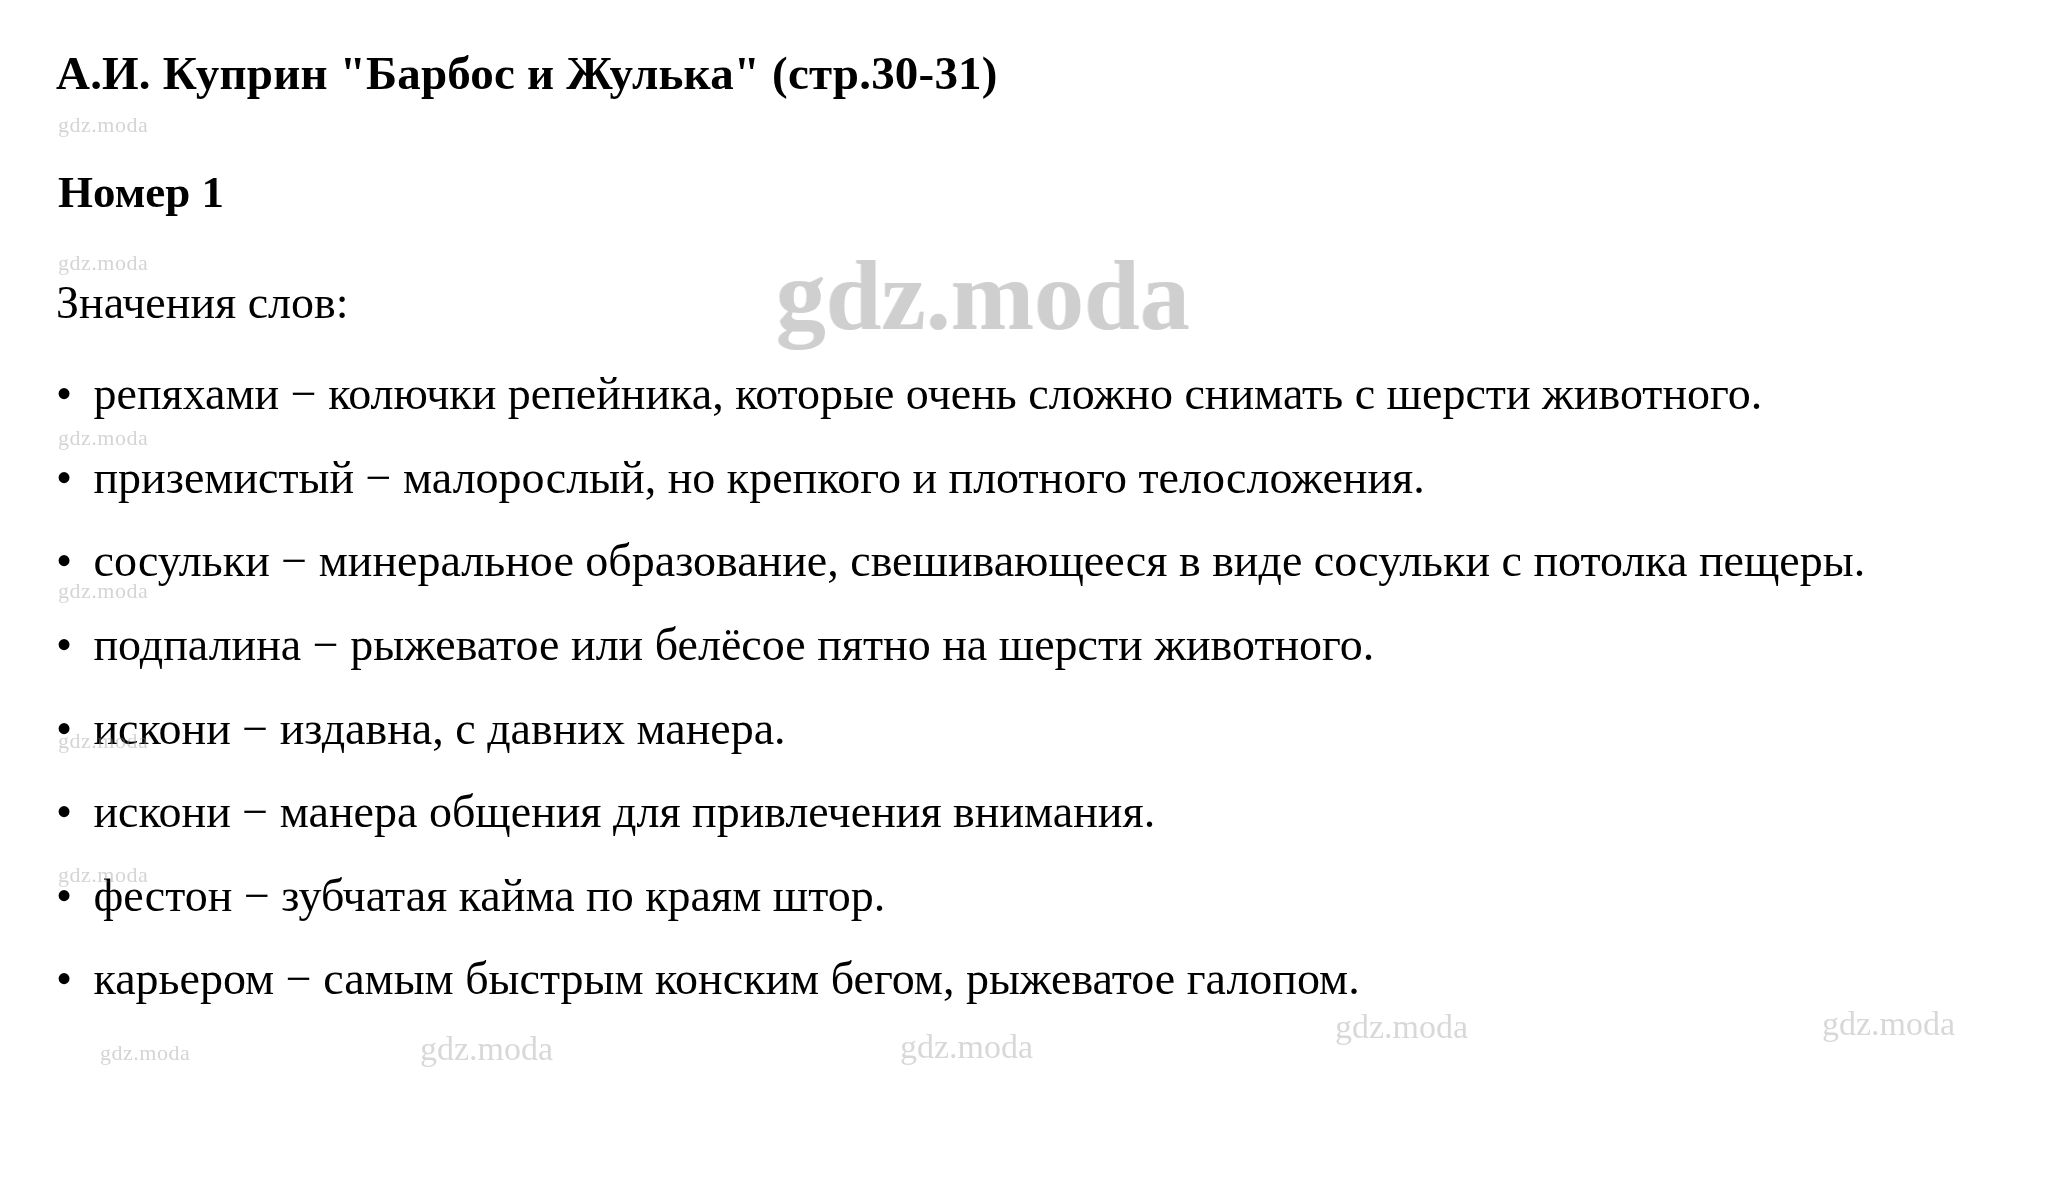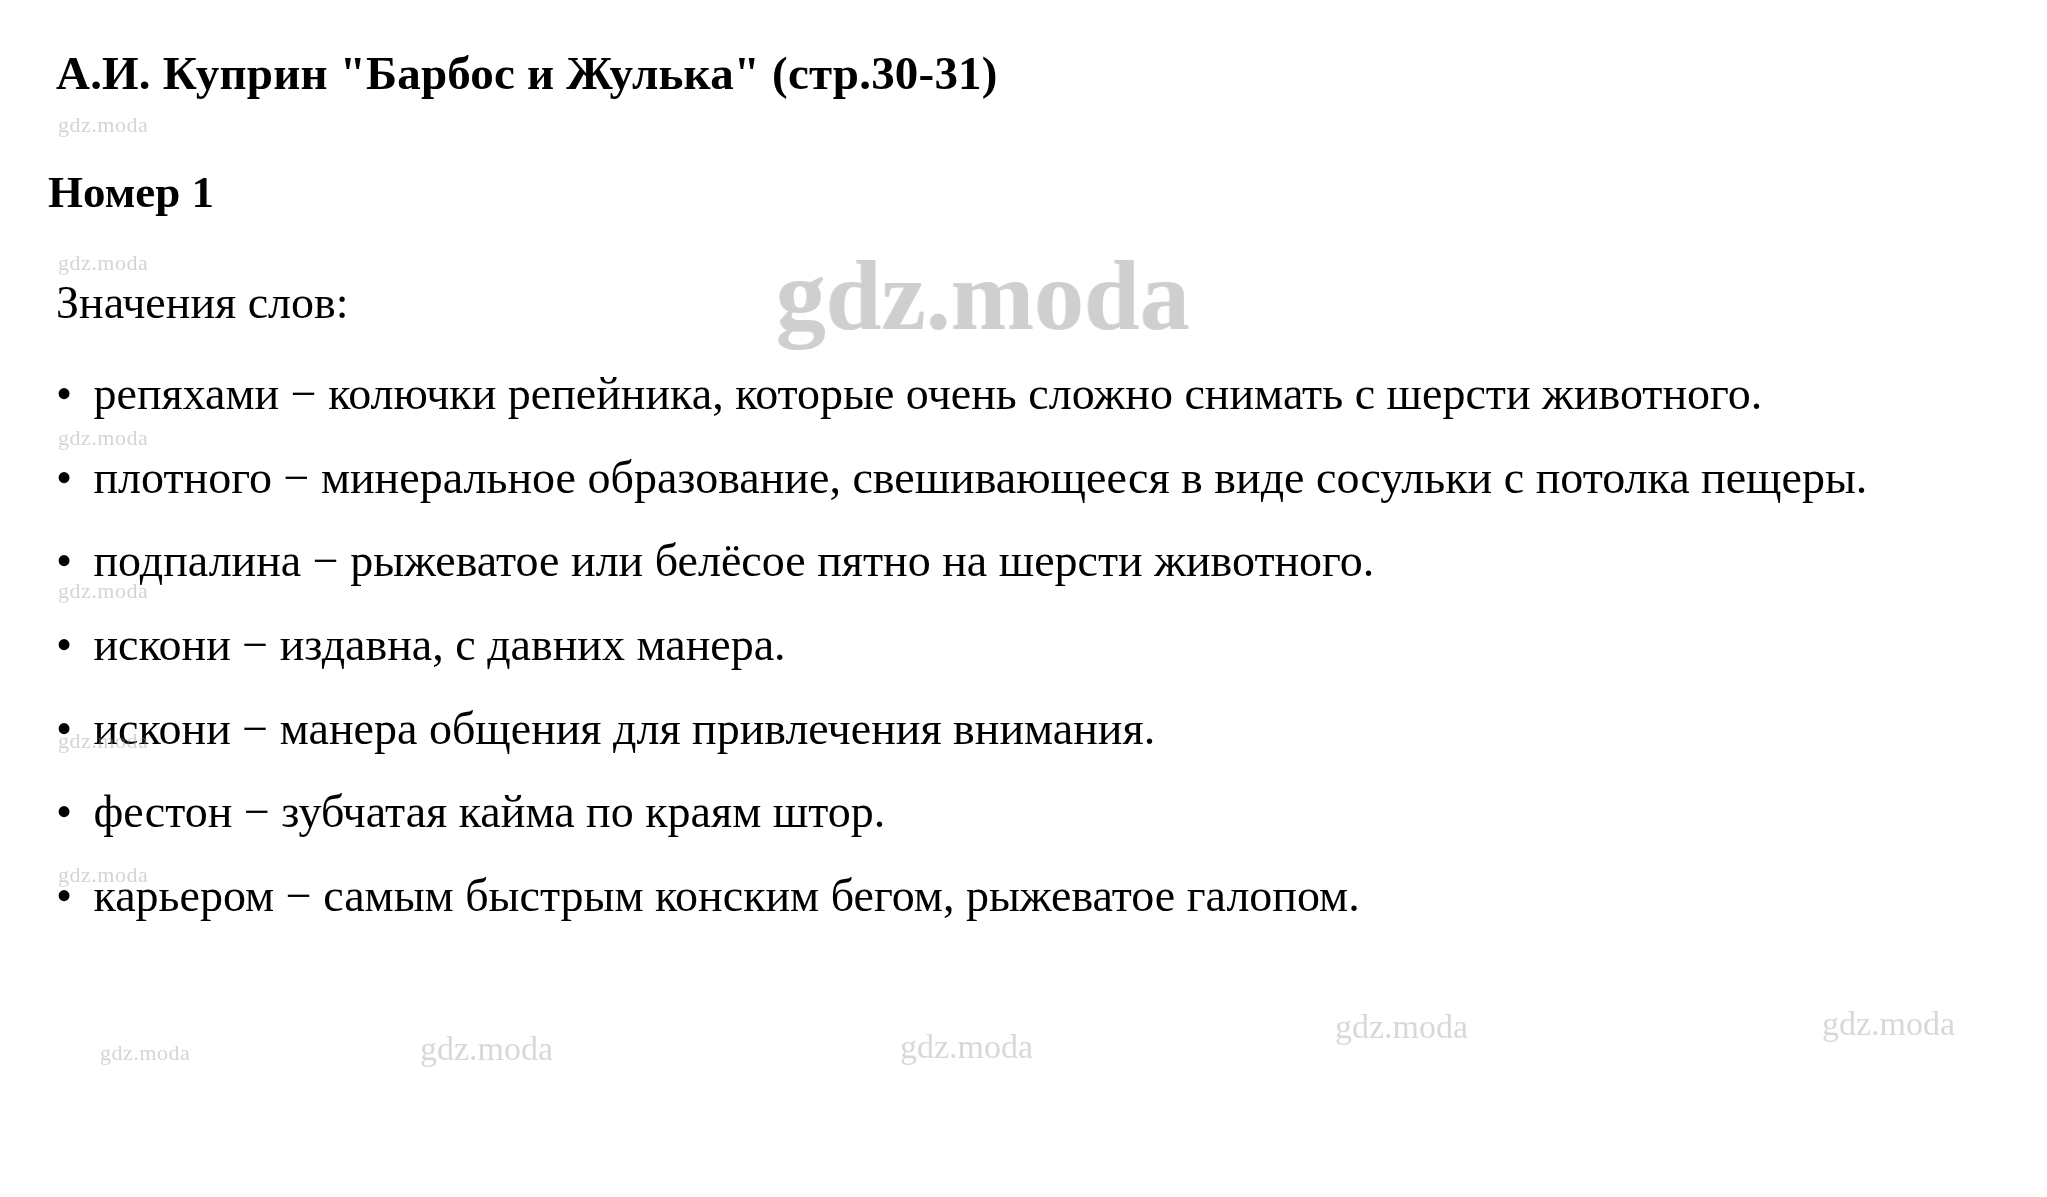--- a/index.html
+++ b/index.html
@@ -25,21 +25,21 @@
   .doc-title {
     font-size: 47px;
     font-weight: bold;
     line-height: 1.15;
     margin: 16px 0 0 8px;
     letter-spacing: 0.2px;
   }
   .section-heading {
     font-size: 45px;
     font-weight: bold;
-    margin: 66px 0 0 0;
+    margin: 66px 0 0 10px;
   }
   .lead {
     font-size: 46px;
     margin: 58px 0 0 8px;
   }
   .defs {
     margin: 34px 0 0 0;
     padding: 0;
     list-style: none;
   }
@@ -103,21 +103,27 @@
 
   <ul class="defs">
     <li>
       <span class="bullet">•</span>
       <span class="term">репяхами</span>
       <span class="dash">−</span>
       <span class="desc">колючки репейника, которые очень сложно снимать с шерсти животного.</span>
     </li>
     <li>
       <span class="bullet">•</span>
-      <span class="term">плотного</span>
+      <span class="term">приземистый</span>
+      <span class="dash">−</span>
+      <span class="desc">малорослый, но крепкого и плотного телосложения.</span>
+    </li>
+    <li>
+      <span class="bullet">•</span>
+      <span class="term">сосульки</span>
       <span class="dash">−</span>
       <span class="desc">минеральное образование, свешивающееся в виде сосульки с потолка пещеры.</span>
     </li>
     <li>
       <span class="bullet">•</span>
       <span class="term">подпалина</span>
       <span class="dash">−</span>
       <span class="desc">рыжеватое или белёсое пятно на шерсти животного.</span>
     </li>
     <li>

